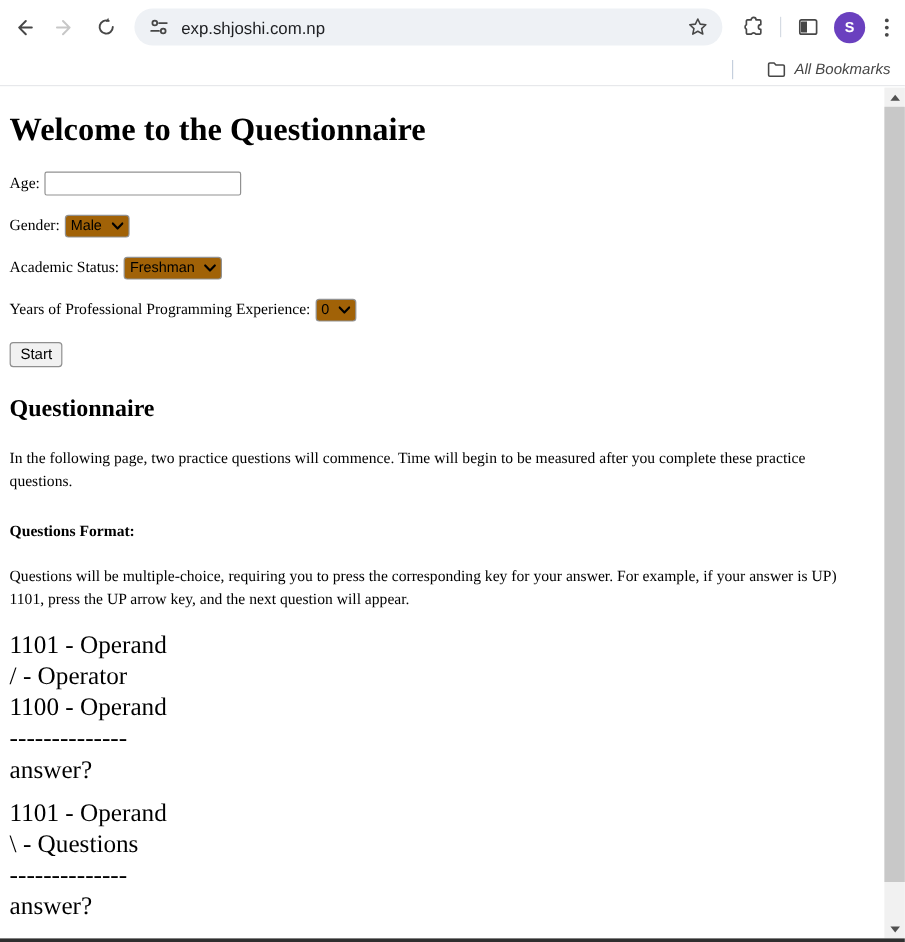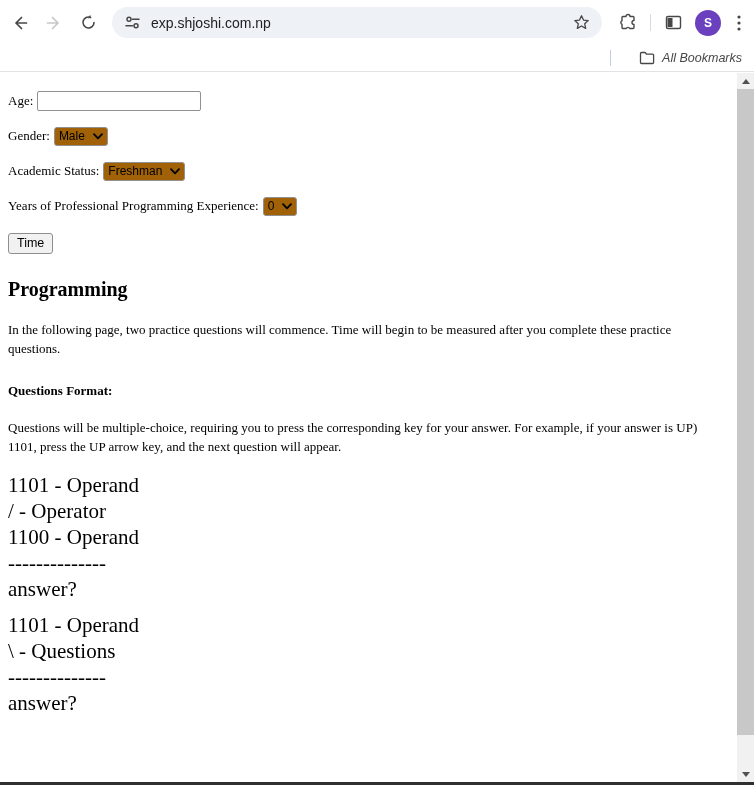--- a/index.html
+++ b/index.html
@@ -158,20 +158,21 @@
     <div class="bm-divider"></div>
     <div class="bm-item">
       <svg width="16" height="14" viewBox="0 0 16 14">
         <path d="M1.5 2.5 a1 1 0 0 1 1 -1 h3.6 l1.5 1.7 h6 a1 1 0 0 1 1 1 v7.3 a1 1 0 0 1 -1 1 h-11.1 a1 1 0 0 1 -1 -1 Z" stroke="#474747" stroke-width="1.3" fill="none" stroke-linejoin="round"></path>
       </svg>
       <span>All Bookmarks</span>
     </div>
   </div>
 
   <div class="page">
+    <h1>Welcome to the Questionnaire</h1>
 
     <div class="form-row" style="margin-top:19px;">
       <span class="lbl">Age:</span>
       <input class="text-input" type="text" value="" style="">
     </div>
 
     <div class="form-row">
       <span class="lbl">Gender:</span>
       <span class="fake-select">
         <span>Male</span>
@@ -194,23 +195,23 @@
     <div class="form-row">
       <span class="lbl">Years of Professional Programming Experience:</span>
       <span class="fake-select">
         <span>0</span>
         <svg width="10" height="7" viewBox="0 0 10 7">
             <path d="M1 1.2 L5 5.4 L9 1.2" stroke="#000" stroke-width="1.8" fill="none" stroke-linecap="round" stroke-linejoin="round"></path>
           </svg>
       </span>
     </div>
 
-    <button class="start-btn">Time</button>
-
-    <h2>Programming</h2>
+    <button class="start-btn">Start</button>
+
+    <h2>Questionnaire</h2>
     <p>In the following page, two practice questions will commence. Time will begin to be measured after you complete these practice questions.</p>
 
     <div class="bold-line">Questions Format:</div>
     <p>Questions will be multiple-choice, requiring you to press the corresponding key for your answer. For example, if your answer is UP) 1101, press the UP arrow key, and the next question will appear.</p>
 
     <div class="example-block">
       <div>1101 - Operand</div>
       <div>/ - Operator</div>
       <div>1100 - Operand</div>
       <div>--------------</div>

